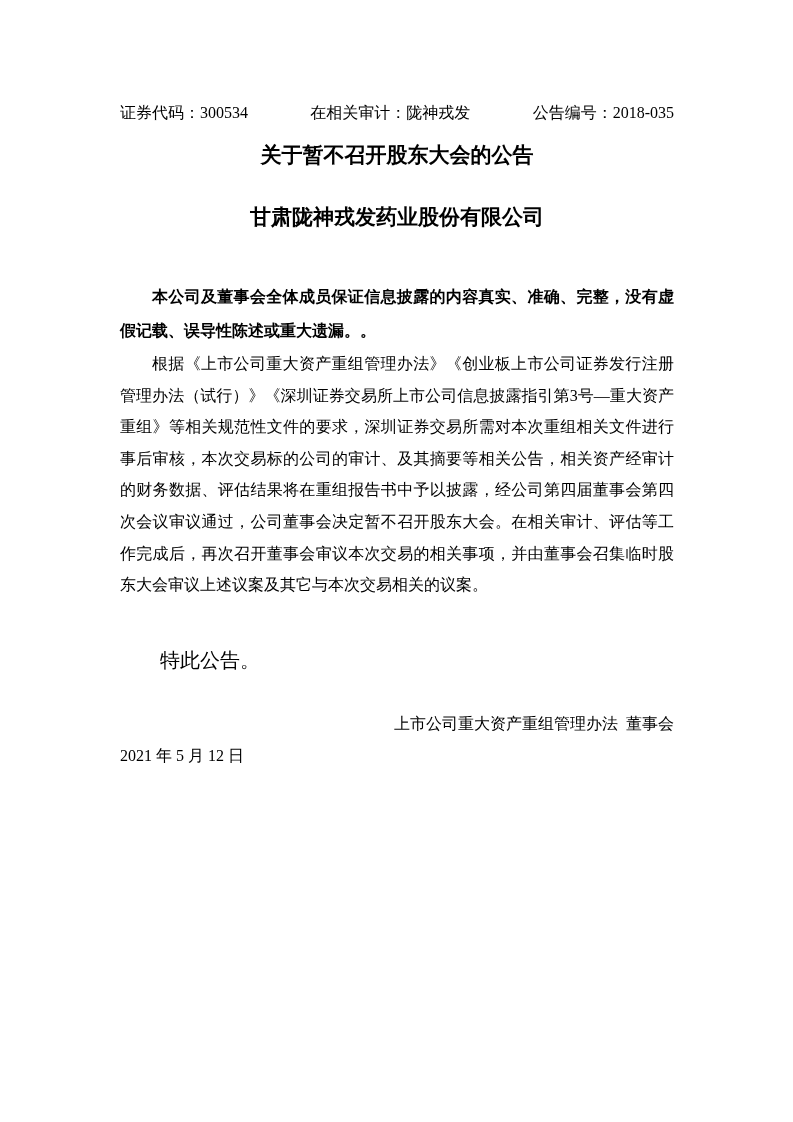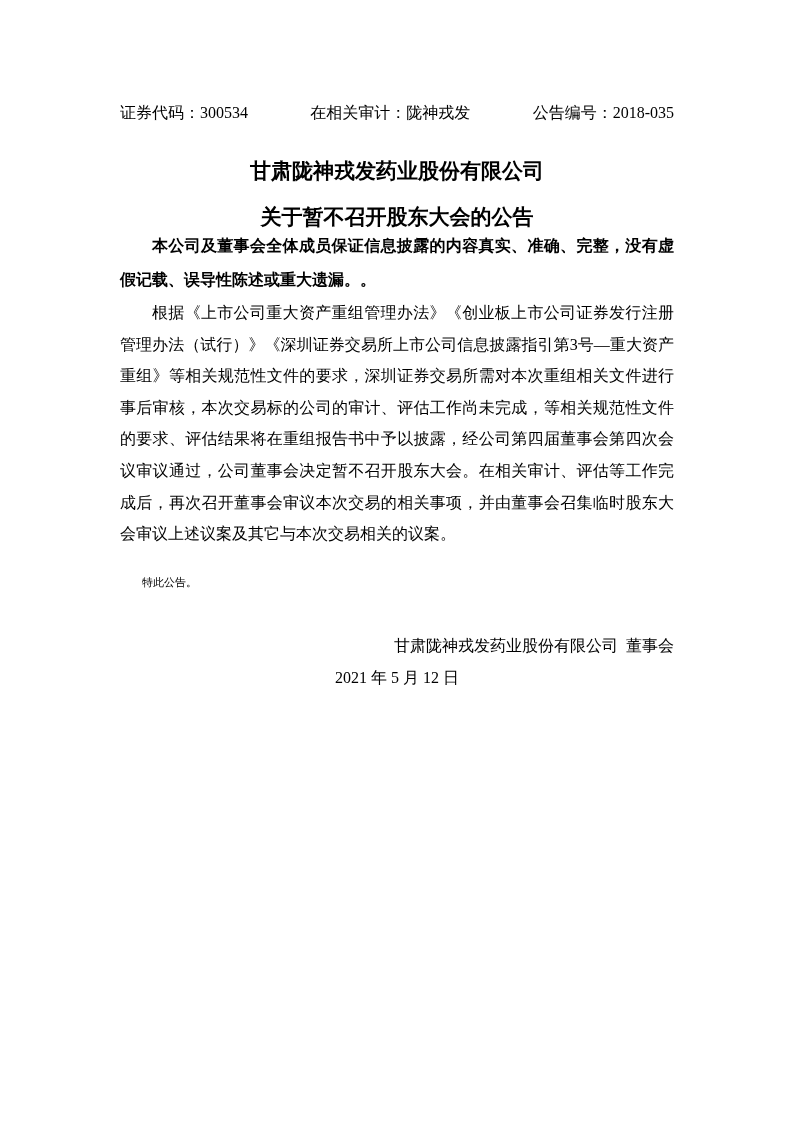--- a/index.html
+++ b/index.html
@@ -26,68 +26,69 @@
   .title-line {
     text-align: center;
     font-family: "Liberation Sans", "DejaVu Sans", sans-serif;
     font-weight: bold;
     font-size: 21px;
     line-height: 24px;
   }
   .title-line.first { margin-top: 38px; }
   .title-line.second { margin-top: 22px; }
   .disclaimer {
+    margin-top: 51px;
     font-family: "Liberation Sans", "DejaVu Sans", sans-serif;
     font-weight: bold;
     font-size: 16px;
     line-height: 34px;
     text-indent: 2em;
     text-align: justify;
   }
   .body-para {
     font-size: 16px;
     line-height: 31.6px;
     text-indent: 2em;
     text-align: justify;
   }
   .body-para.first { margin-top: 22px; }
   .closing {
-    margin-top: 17px;
-    font-size: 11px;
+    margin-top: 44px;
+    font-size: 20px;
     line-height: 31.6px;
     text-indent: 2em;
   }
   .signature {
     margin-top: 31.6px;
     font-size: 16px;
     line-height: 31.6px;
     text-align: right;
     white-space: pre-wrap;
   }
   .sign-date {
     font-size: 16px;
     line-height: 31.6px;
-    text-align: center;
+    text-align: left;
     white-space: pre-wrap;
   }
 </style>
 </head>
 <body>
 
 <div class="page">
   <div class="doc-header">
     <span>证券代码：300534</span>
     <span>在相关审计：陇神戎发</span>
     <span>公告编号：2018-035</span>
   </div>
 
+  <div class="title-line second">关于暂不召开股东大会的公告</div>
   <div class="title-line first">甘肃陇神戎发药业股份有限公司</div>
-  <div class="title-line second">关于暂不召开股东大会的公告</div>
 
   <p class="disclaimer">本公司及董事会全体成员保证信息披露的内容真实、准确、完整，没有虚假记载、误导性陈述或重大遗漏。。</p>
 
-  <p class="body-para">根据《上市公司重大资产重组管理办法》《创业板上市公司证券发行注册管理办法（试行）》《深圳证券交易所上市公司信息披露指引第3号—重大资产重组》等相关规范性文件的要求，深圳证券交易所需对本次重组相关文件进行事后审核，本次交易标的公司的审计、评估工作尚未完成，等相关规范性文件的要求、评估结果将在重组报告书中予以披露，经公司第四届董事会第四次会议审议通过，公司董事会决定暂不召开股东大会。在相关审计、评估等工作完成后，再次召开董事会审议本次交易的相关事项，并由董事会召集临时股东大会审议上述议案及其它与本次交易相关的议案。</p>
+  <p class="body-para">根据《上市公司重大资产重组管理办法》《创业板上市公司证券发行注册管理办法（试行）》《深圳证券交易所上市公司信息披露指引第3号—重大资产重组》等相关规范性文件的要求，深圳证券交易所需对本次重组相关文件进行事后审核，本次交易标的公司的审计、及其摘要等相关公告，相关资产经审计的财务数据、评估结果将在重组报告书中予以披露，经公司第四届董事会第四次会议审议通过，公司董事会决定暂不召开股东大会。在相关审计、评估等工作完成后，再次召开董事会审议本次交易的相关事项，并由董事会召集临时股东大会审议上述议案及其它与本次交易相关的议案。</p>
 
   <p class="closing">特此公告。</p>
 
-  <p class="signature">甘肃陇神戎发药业股份有限公司  董事会</p>
+  <p class="signature">上市公司重大资产重组管理办法  董事会</p>
   <p class="sign-date">2021 年 5 月 12 日</p>
 </div>
 
 </body></html>

